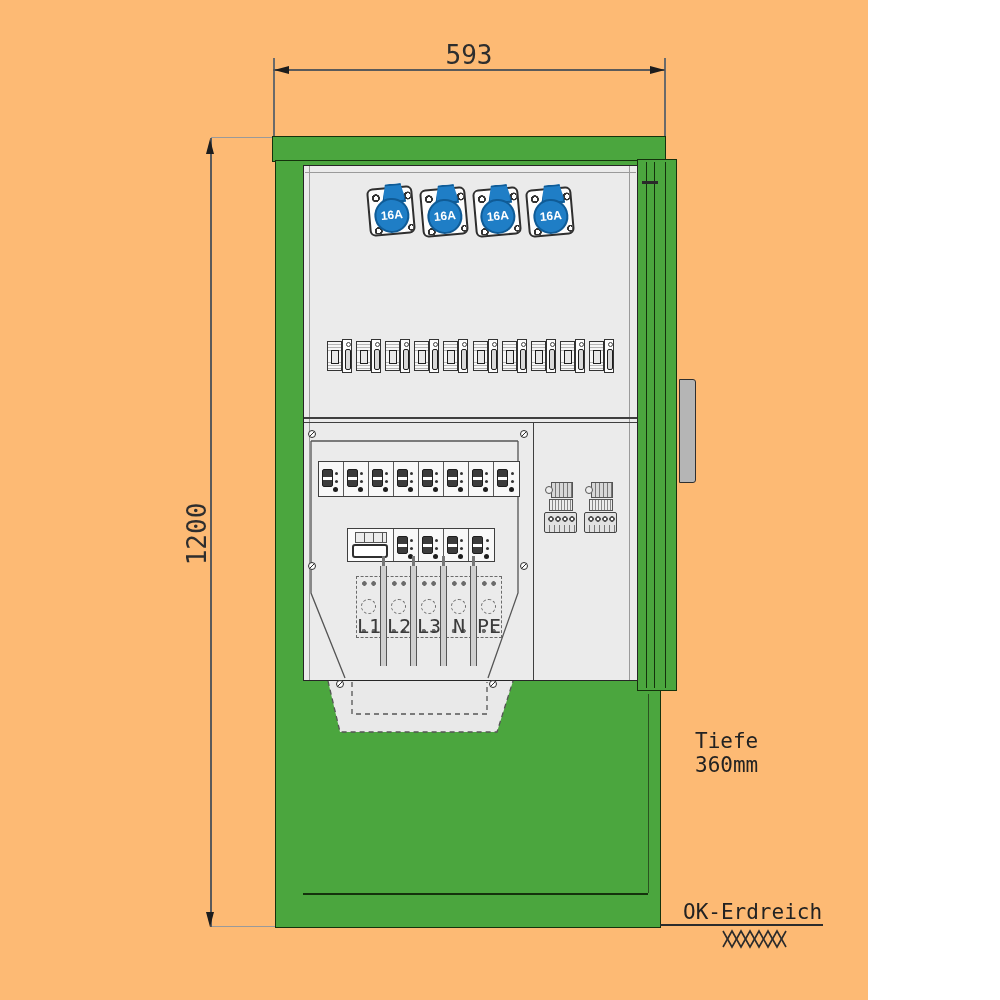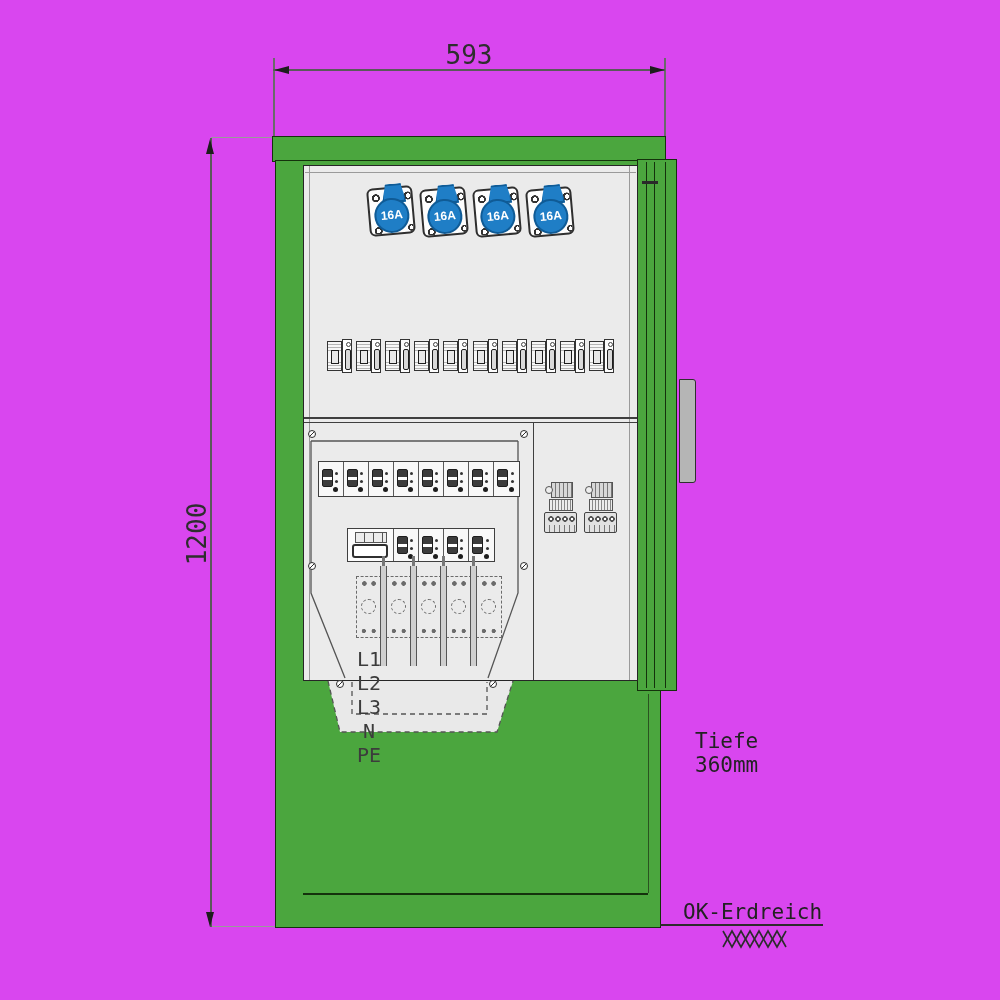--- a/index.html
+++ b/index.html
@@ -1,18 +1,18 @@
 <!DOCTYPE html>
 <html><head>
 <meta charset="utf-8">
 <style>
   * { box-sizing: border-box; margin: 0; padding: 0; }
   html,body { background:#fff; }
   #canvas {
-    position: relative; width: 1000px; height: 1000px; background: #d946ef;
+    position: relative; width: 868px; height: 1000px; background: #fdba74;
     overflow: hidden;
     font-family: "DejaVu Sans Mono", "Liberation Mono", monospace;
     color: #2e2e2e;
   }
   .abs { position:absolute; }
   .hline { position:absolute; height:1.5px; background:#5a5a5a; }
   .vline { position:absolute; width:1.5px; background:#6a6a6a; }
   .thin  { background:#9a9a9a; height:1px; }
   .thinv { background:#9a9a9a; width:1px; }
   .dark  { background:#2a2a2a; }
@@ -99,21 +99,21 @@
       radial-gradient(circle at 27% 50%, #6b6b6b 2px, transparent 2.6px),
       radial-gradient(circle at 73% 50%, #6b6b6b 2px, transparent 2.6px); }
   .fc { position:absolute; left:4px; top:22px; width:15px; height:15px; border:1.5px dashed #6b6b6b; border-radius:50%; }
   .fuse::after { content:""; position:absolute; bottom:3px; left:3px; width:19px; height:6px;
     background:
       radial-gradient(circle at 20% 50%, #6b6b6b 1.8px, transparent 2.4px),
       radial-gradient(circle at 72% 50%, #6b6b6b 1.8px, transparent 2.4px); }
   .bus { position:absolute; top:566px; height:100px; width:7px; background:#cfcfcf;
     border-left:1.5px solid #555; border-right:1.5px solid #555; }
   .bus::before { content:""; position:absolute; left:1px; top:-10px; width:2.5px; height:10px; background:#777; }
-  #fuselabels { position:absolute; left:354px; top:647px; width:152px; display:flex;flex-direction:column; }
+  #fuselabels { position:absolute; left:354px; top:614px; width:152px; display:flex; }
   #fuselabels span { display:block; width:30px; text-align:center; font-size:20px; color:#3c3c3c; }
 
   
   .tcluster { position:absolute; width:33px; }
   .t1 { display:block; position:relative; width:22px; height:16px; margin-left:7px; border:1px solid #555;
     background:repeating-linear-gradient(90deg, #d8d8d8 0 3px, #777 3px 4px); }
   .t1::before { content:""; position:absolute; left:-7px; top:3px; width:6px; height:6px;
     border:1px solid #555; border-radius:50%; background:#eee; }
   .t2 { display:block; width:24px; height:12px; margin:1px 0 0 5px; border:1px solid #555;
     background:repeating-linear-gradient(90deg, #ececec 0 2px, #888 2px 3px); }

